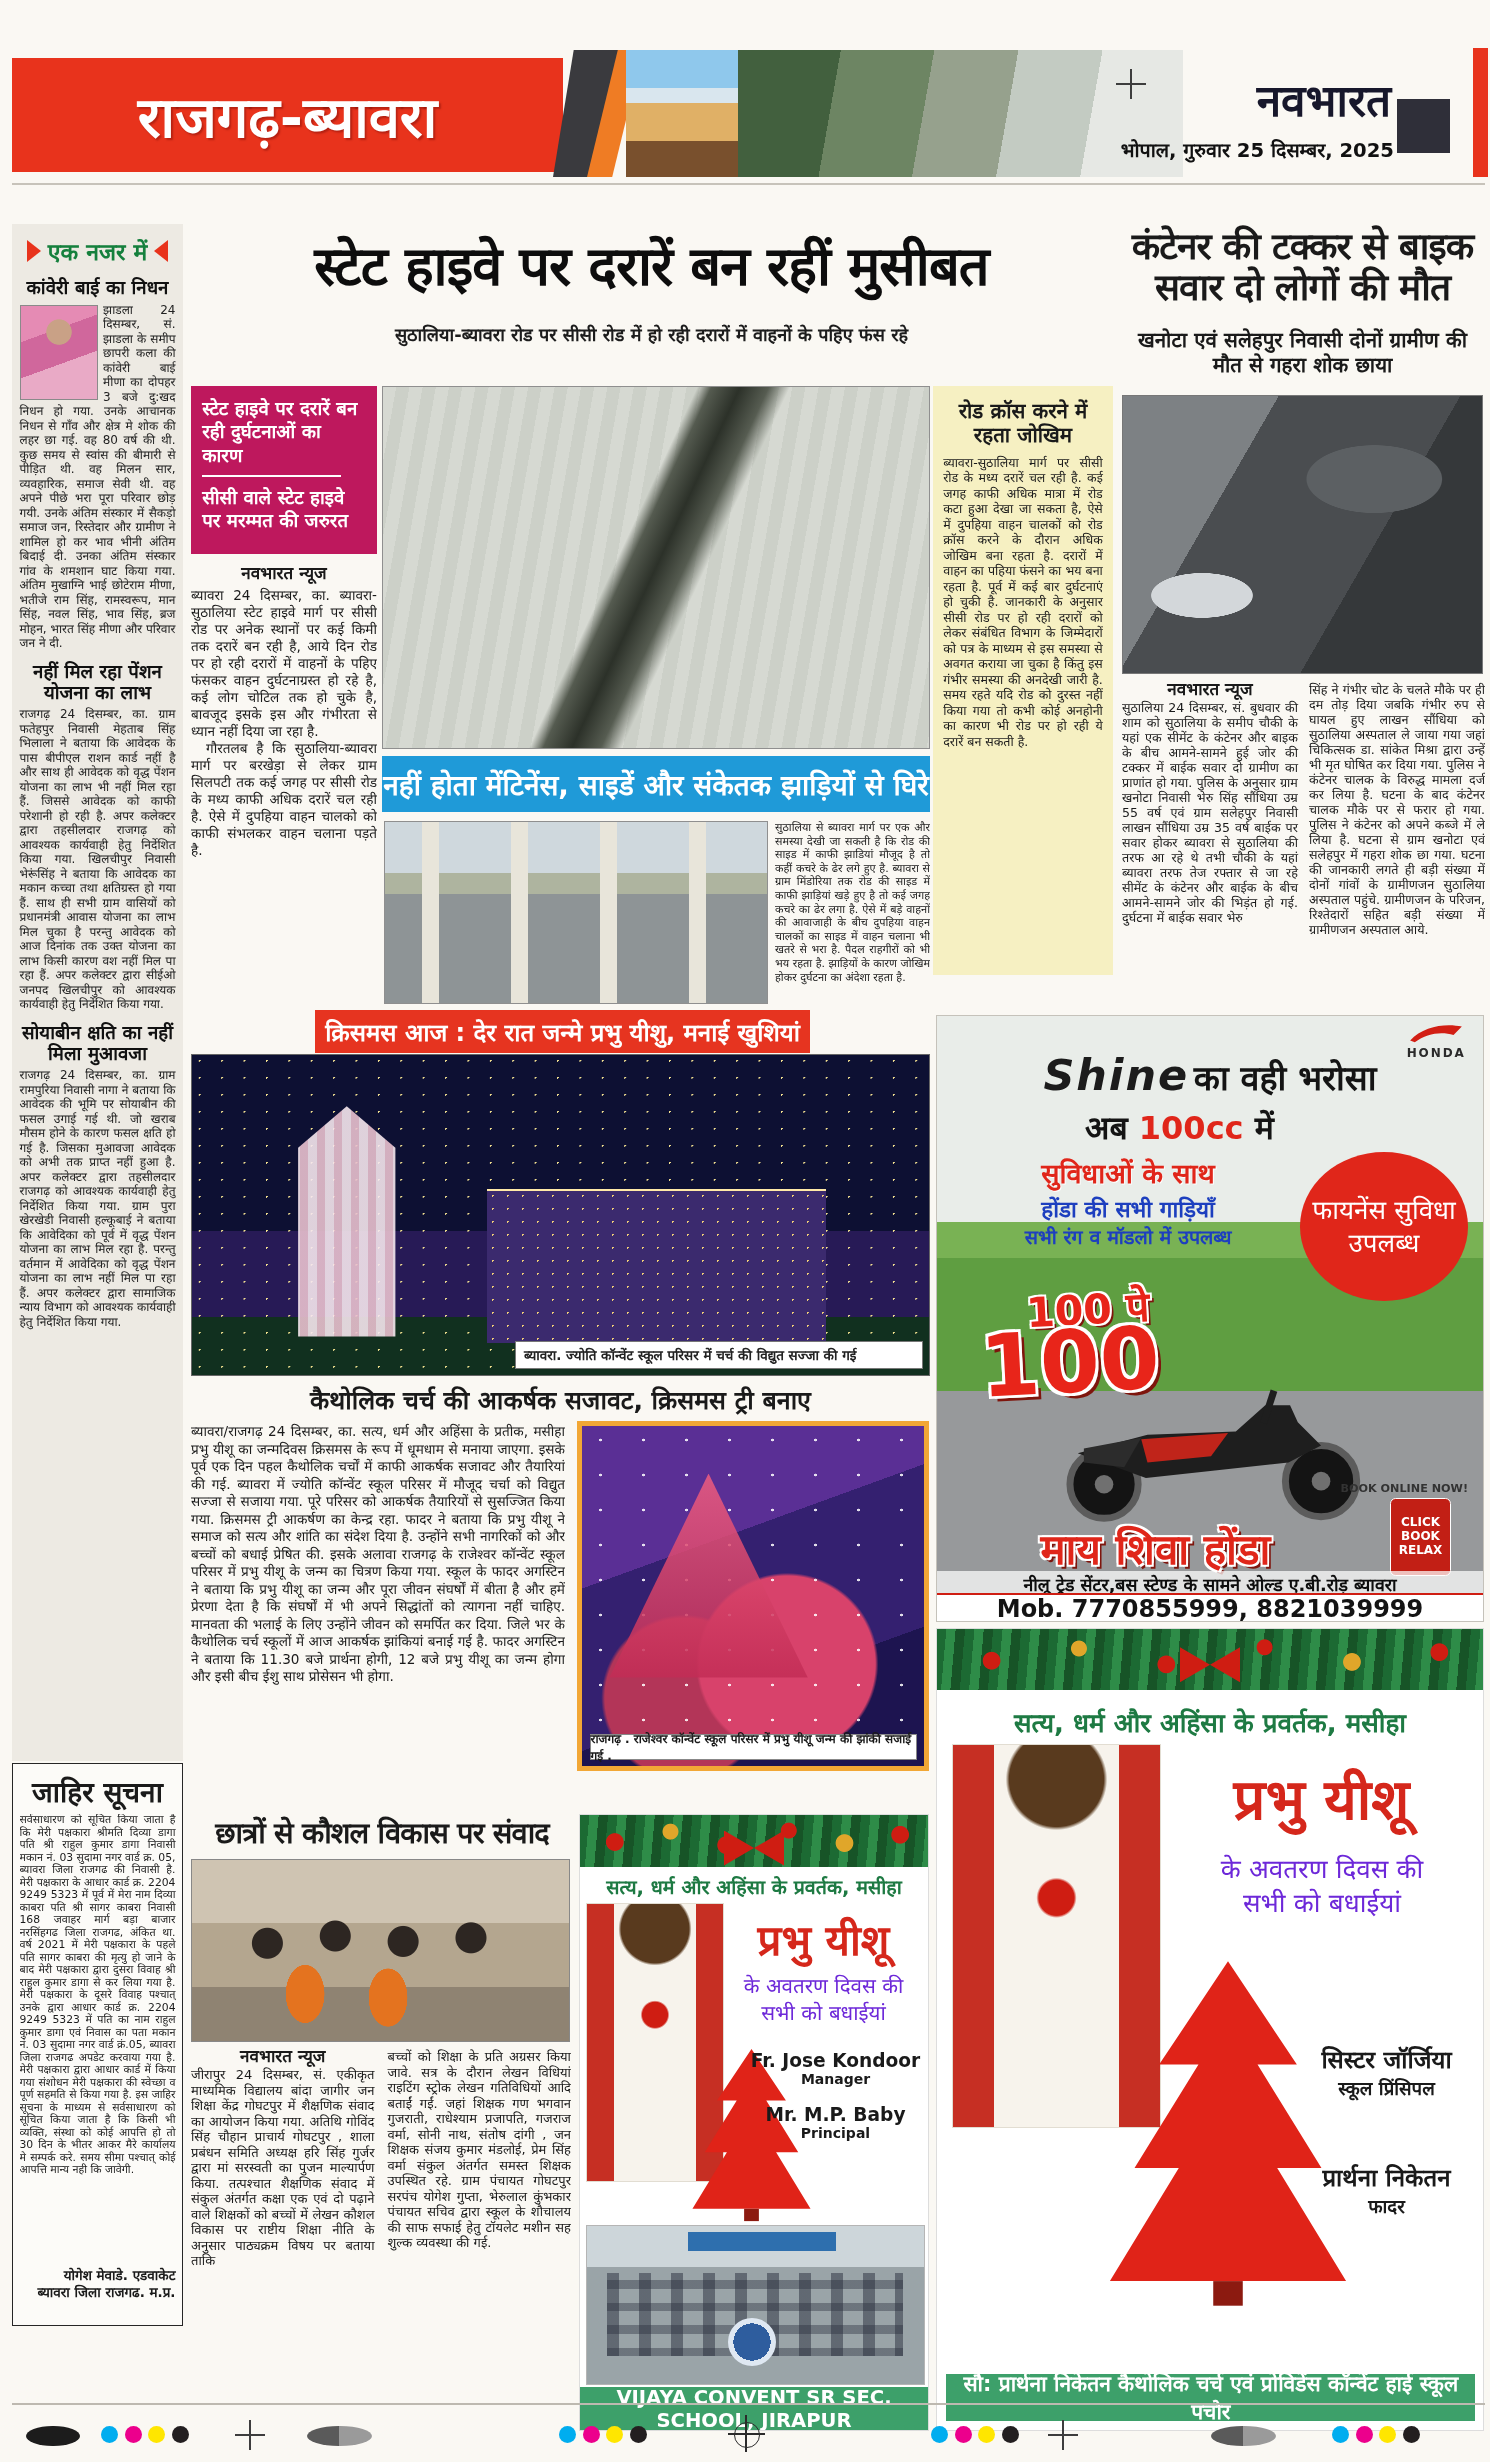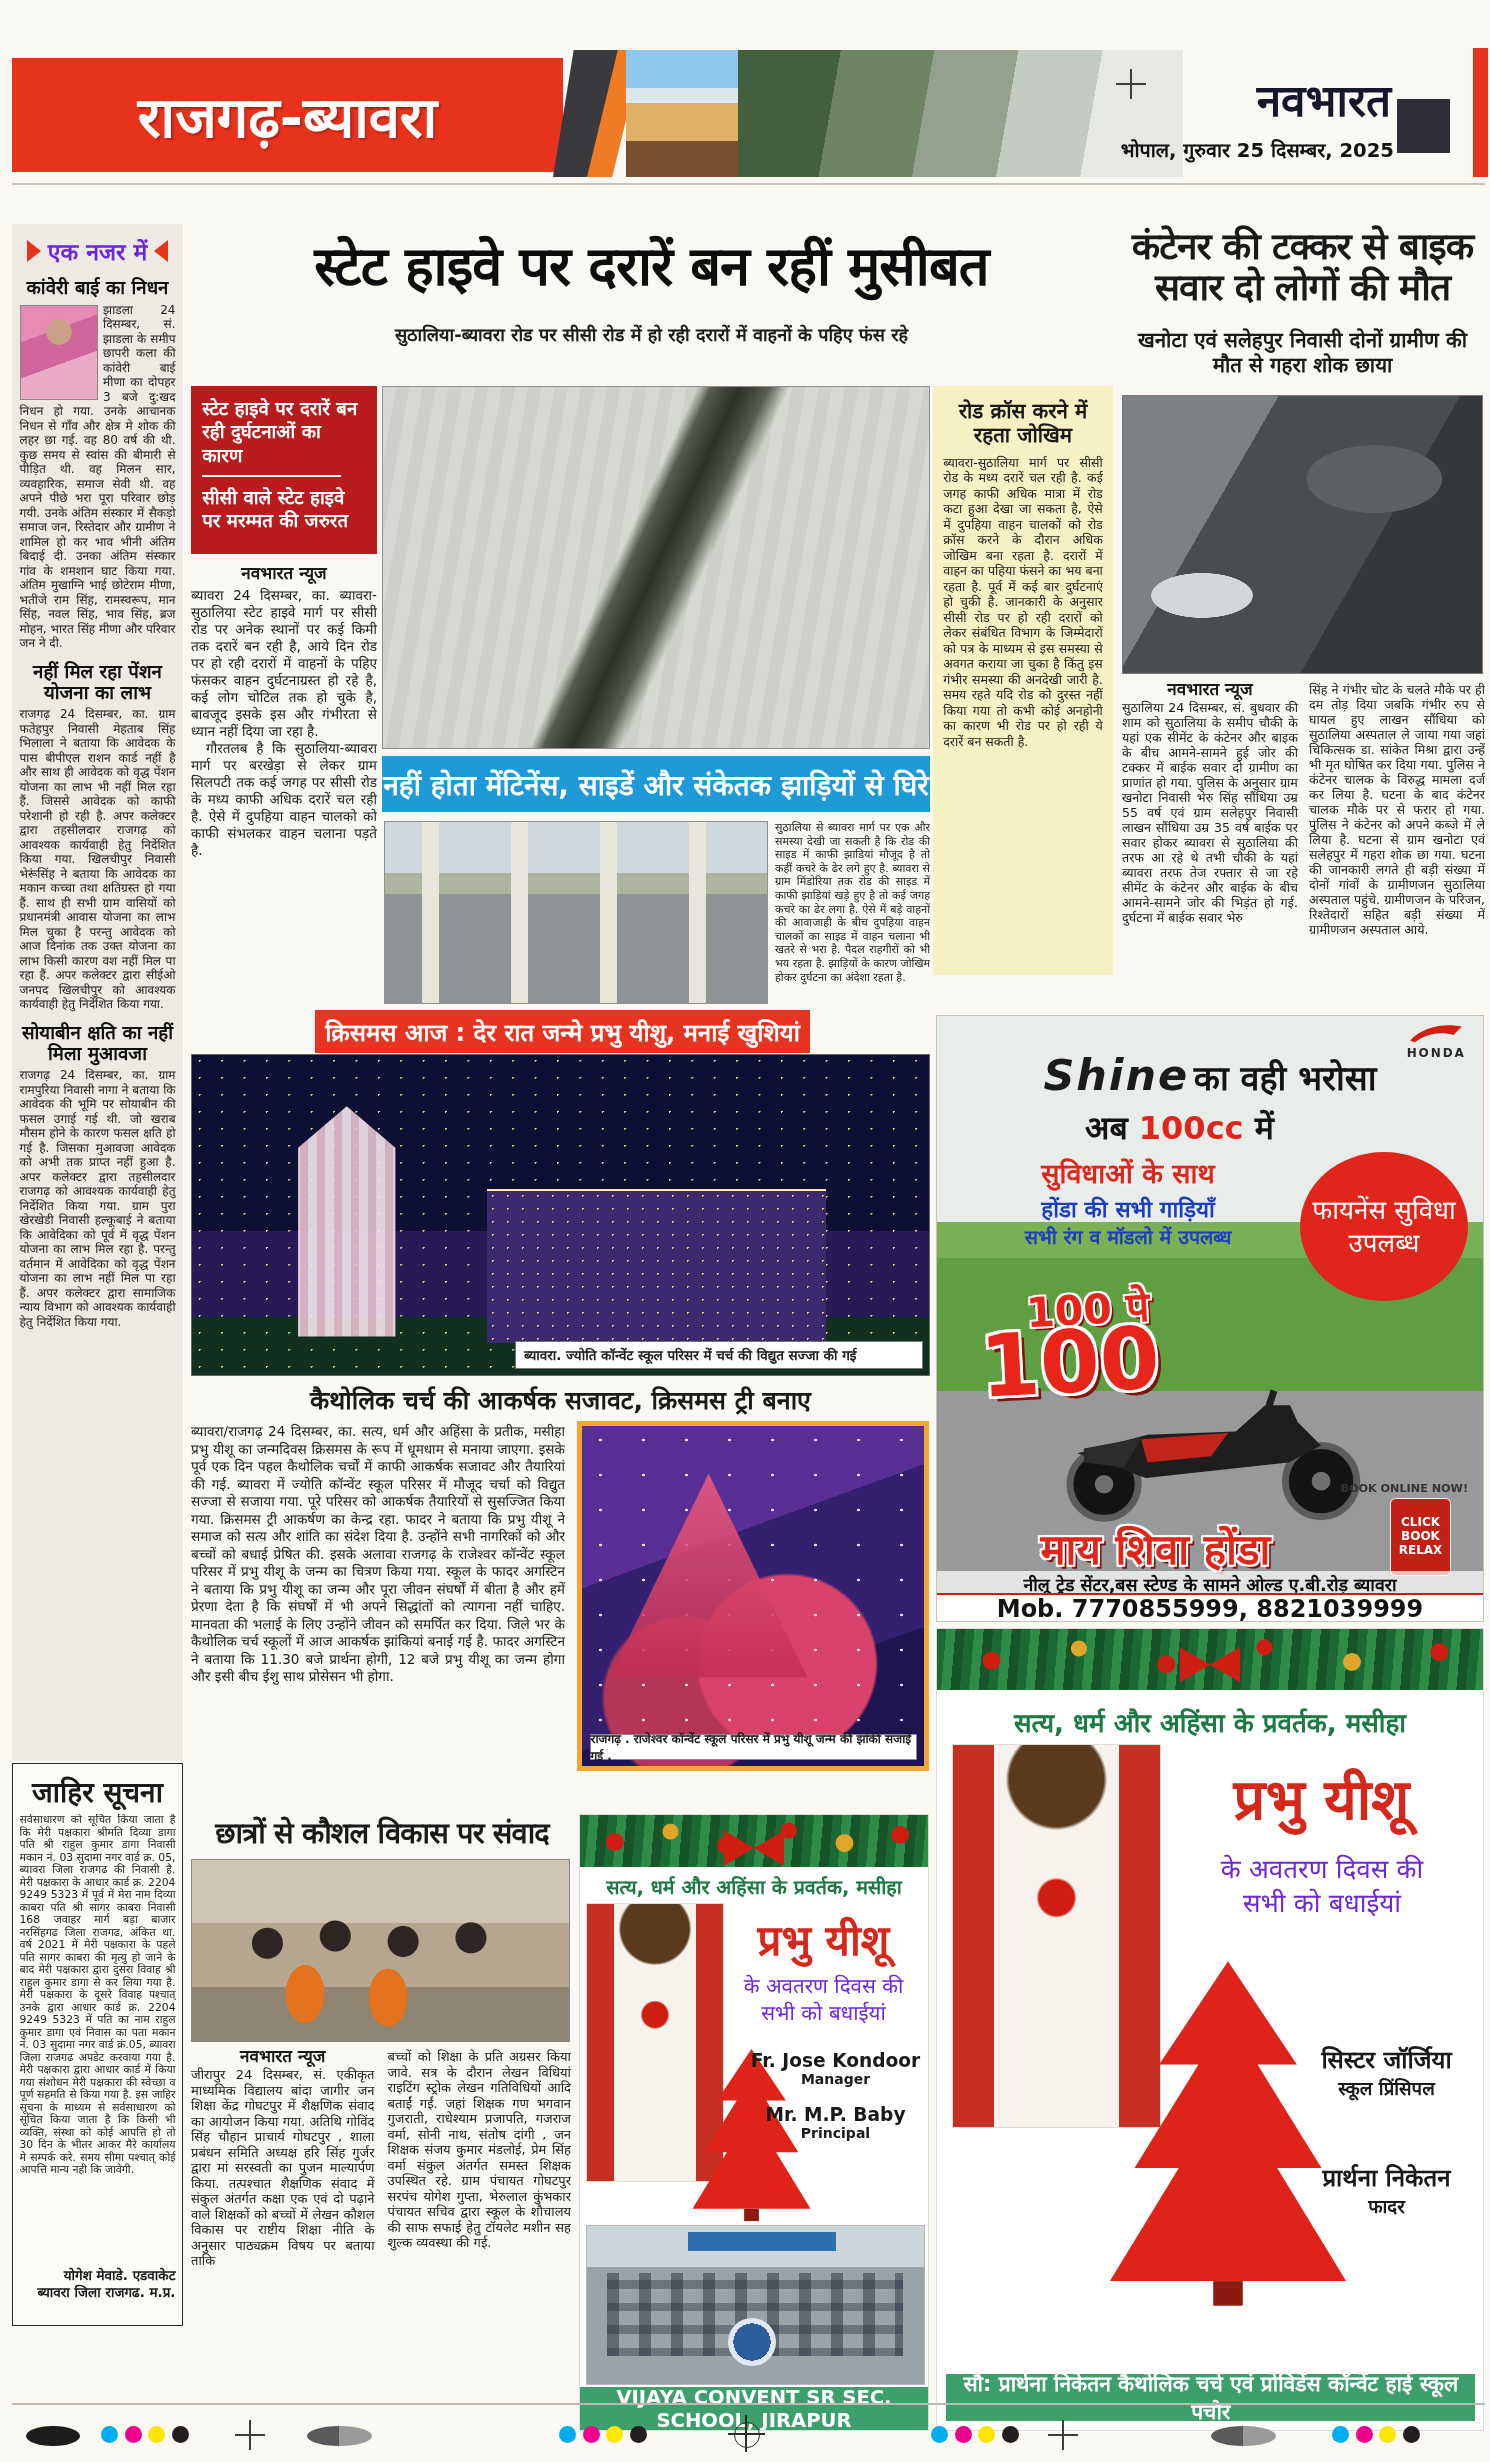--- a/index.html
+++ b/index.html
@@ -39,41 +39,41 @@
   .target::before { content:""; position:absolute; left:-7.5px; top:10.2px; width:37px; height:1.9px; background:#2b2b2b; }
   .target::after  { content:""; position:absolute; left:10.2px; top:-7.5px; width:1.9px; height:37px; background:#2b2b2b; }
   .pill { height:20.5px; border-radius:50%; }
   .dotrow { display:flex; gap:6.5px; }
   .dot { width:17px; height:17px; border-radius:50%; }
 
   
   .sidebar { left:12px; top:224px; width:171px; height:1537px; background:#edeae3;
     padding:7.5px 7.5px; overflow:hidden; }
   .sb-head { display:flex; align-items:center; justify-content:center; gap:6.5px; margin:3.7px 0 7.5px; }
-  .sb-head-label { color:#6d28d9; font-size:23px; font-weight:800; }
+  .sb-head-label { color:#15803d; font-size:23px; font-weight:800; }
   .tri-r { width:0; height:0; border-top:11.2px solid transparent; border-bottom:11.2px solid transparent; border-left:14px solid #e8331c; }
   .tri-l { width:0; height:0; border-top:11.2px solid transparent; border-bottom:11.2px solid transparent; border-right:14px solid #e8331c; }
   .sb-title { font-size:18.6px; font-weight:800; text-align:center; line-height:1.12; margin:11.2px 0 3.7px; color:#111; }
   .sb-body { font-size:12px; line-height:14.5px; text-align:justify; color:#222; }
   .sb-photo { float:left; width:78px; height:95px; margin:1.9px 5.6px 1.9px 0;
     border:0.9px solid #8a8a8a;
     background:radial-gradient(circle at 50% 28%, #c9a186 0 16%, transparent 17%),
                linear-gradient(160deg,#e58bb4 0 30%,#d0679c 30% 60%,#e9aac6 60% 100%); }
 
   .notice { left:12px; top:1763px; width:171px; height:563px; background:#fcfbf8;
     border:1.9px solid #262626; padding:7.5px 6.5px; overflow:hidden; }
   .notice-title { font-size:28px; font-weight:800; text-align:center; margin-bottom:4.7px; }
   .notice-body { font-size:10.8px; line-height:12.5px; text-align:justify; height:453px; overflow:hidden; }
   .notice-sign { font-size:13.5px; font-weight:800; text-align:right; line-height:1.25; }
 
   
   .lead-headline { left:186px; top:227px; width:931px; font-size:54px; font-weight:800;
     text-align:center; color:#0d0d0d; letter-spacing:-0.9px; }
   .lead-sub { left:186px; top:322px; width:931px; font-size:18px; font-weight:600; text-align:center; color:#1c1c1c; }
-  .info-box { left:191px; top:386px; width:186px; height:168px; background:#b91c1c; color:#fff; padding:11.2px 11.2px; }
+  .info-box { left:191px; top:386px; width:186px; height:168px; background:#be185d; color:#fff; padding:11.2px 11.2px; }
   .info-box .l1 { font-size:18.6px; font-weight:800; line-height:1.25; }
   .info-box .div { height:1.9px; background:#fff; margin:8.4px 0 8.4px; width:85%; }
   .lead-photo { left:382px; top:386px; width:548px; height:363px; border:0.9px solid #8f8f8f;
     background:
       linear-gradient(115deg, transparent 44%, #555b50 46%, #2c3129 50%, #565c51 54%, transparent 57%),
       repeating-linear-gradient(100deg, #d6d9d2 0 13px, #ccd0c8 13px 26px),
       #d2d5cd; }
   .lead-col { left:191px; top:561px; width:186px; height:412px; overflow:hidden; }
   .byline { text-align:center; font-weight:800; font-size:17px; margin-bottom:2.8px; }
   .lead-col p { font-size:13.6px; line-height:17px; text-align:justify; }

